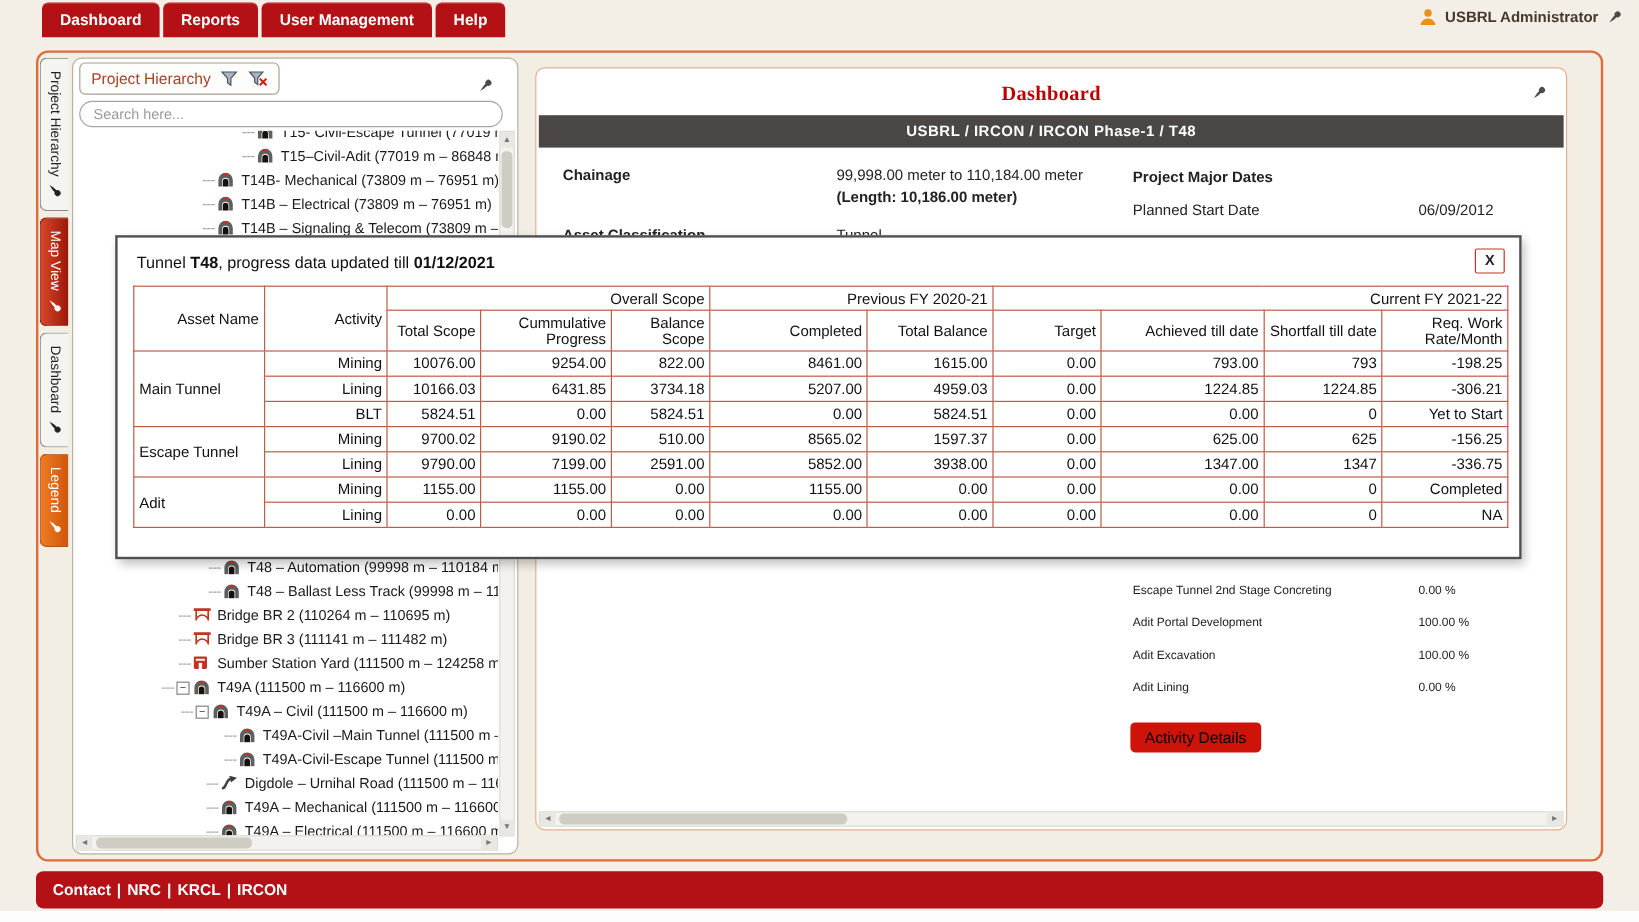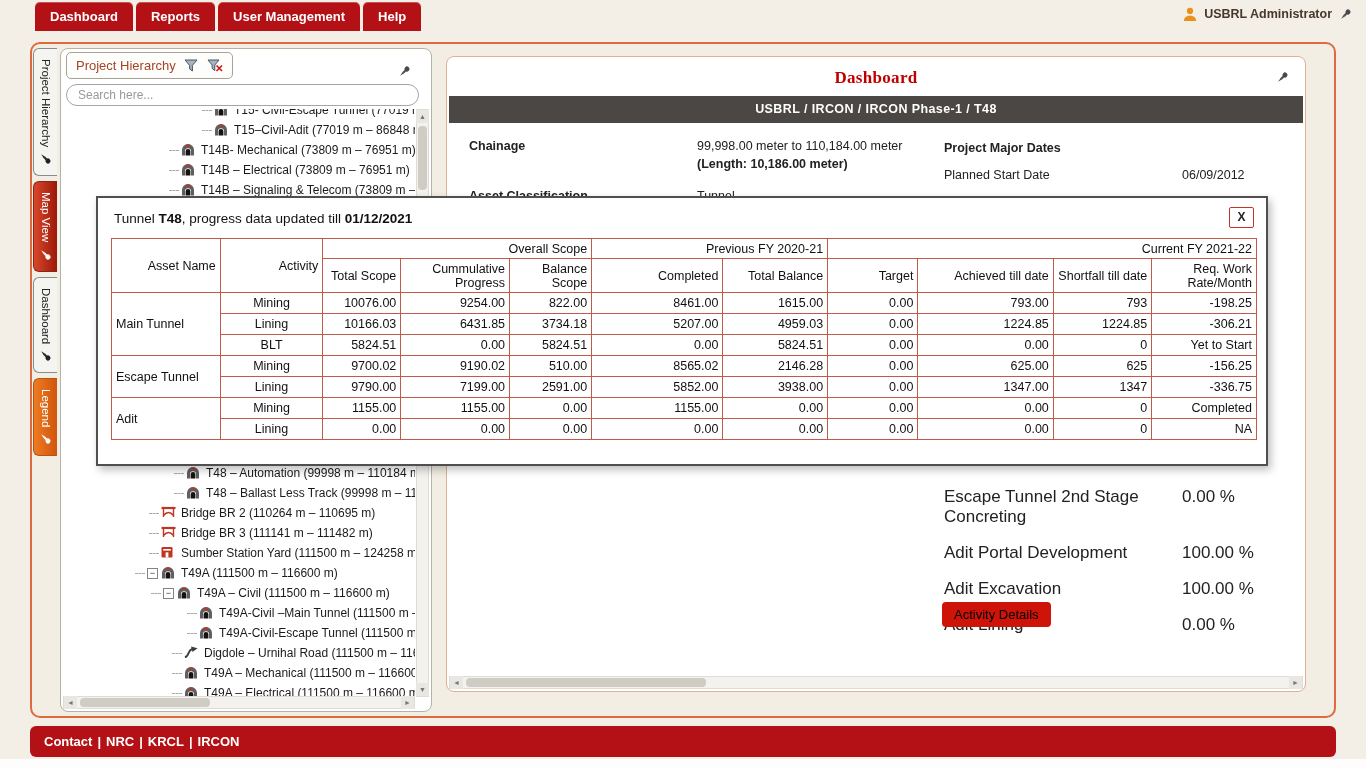--- a/index.html
+++ b/index.html
@@ -76,42 +76,42 @@
   .dp-row .lbl { width:228px; font-weight:bold; flex:none; }
   .chainage { left:22px; top:82px; }
   .chainage .val div:first-child { font-weight:normal; }
   .chainage .val .b { font-weight:bold; margin-top:4px; }
   .asset-class { left:22px; top:132px; }
   .asset-class .val2 { font-weight:normal; }
   .dp-dates { position:absolute; left:497px; top:84px; font-size:12.5px; color:#222; }
   .dates-title { font-weight:bold; margin-bottom:13px; }
   .date-row { display:flex; }
   .date-row .dlabel { width:238px; flex:none; }
-  .dp-activities { position:absolute; left:497px; top:430px; font-size:17px; color:#222; }
+  .dp-activities { position:absolute; left:497px; top:430px; font-size:10px; color:#222; }
   .activity-row { display:flex; margin-bottom:16px; }
   .activity-row .alabel { width:238px; flex:none; }
   .activity-btn { position:absolute; left:495px; top:545px; background:var(--button-red,#ce1308); color:#000000;
                   border:none; border-radius:4px; font-size:13px; padding:5px 12px; font-family:inherit; cursor:pointer; }
 
   
   .modal { position:absolute; left:96px; top:196px; width:1172px; height:270px; background:#fff;
            border:2px solid #4f4f4f; z-index:10; box-shadow:3px 4px 8px rgba(0,0,0,.25); }
   .modal-title { position:absolute; left:16px; top:13px; font-size:13.5px; color:#111; }
   .modal-close { position:absolute; right:12px; top:9px; width:25px; height:21px; background:#fff;
                  border:1px solid #c3342a; color:#222; font-size:12px; font-weight:bold; border-radius:2px;
                  cursor:pointer; font-family:inherit; line-height:17px; }
   .ptable { position:absolute; left:13px; top:40px; width:1146px; border-collapse:collapse; table-layout:fixed;
             font-size:12.5px; color:#111; }
   .ptable th, .ptable td { border:1px solid var(--table-border,#c05b49); padding:1px 4px; overflow:hidden; }
   .ptable th { font-weight:normal; text-align:right; height:20px; }
   .ptable thead tr:nth-child(2) th { height:34px; }
   .ptable td { height:21px; }
   .ptable td.num { text-align:right; }
   .ptable td.asset { text-align:left; vertical-align:middle; }
-  .ptable td.act { text-align:center;margin-top:48px; }
+  .ptable td.act { text-align:right;margin-top:48px; }
 
   
   .footer { position:absolute; left:30px; top:726px; width:1306px; height:31px; background:var(--brand-red,#b31116);
             border-radius:6px; color:#fff; font-size:13px; font-weight:bold; line-height:31px; padding-left:14px; }
   .footer .flink { cursor:pointer; }
   .footer .sep { margin:0 5px; }
   .bottom-strip { position:absolute; left:0; bottom:0; width:100%; height:9px; background:#fdfdfd; }
 </style>
 </head>
 <body>
@@ -565,21 +565,21 @@
             <td class="num">0</td>
             <td class="num">Yet to Start</td>
           </tr>
           <tr>
             <td rowspan="2" class="asset">Escape Tunnel</td>
             <td class="act">Mining</td>
             <td class="num">9700.02</td>
             <td class="num">9190.02</td>
             <td class="num">510.00</td>
             <td class="num">8565.02</td>
-            <td class="num">2146.28</td>
+            <td class="num">1597.37</td>
             <td class="num">0.00</td>
             <td class="num">625.00</td>
             <td class="num">625</td>
             <td class="num">-156.25</td>
           </tr>
           <tr>
             <td class="act">Lining</td>
             <td class="num">9790.00</td>
             <td class="num">7199.00</td>
             <td class="num">2591.00</td>

